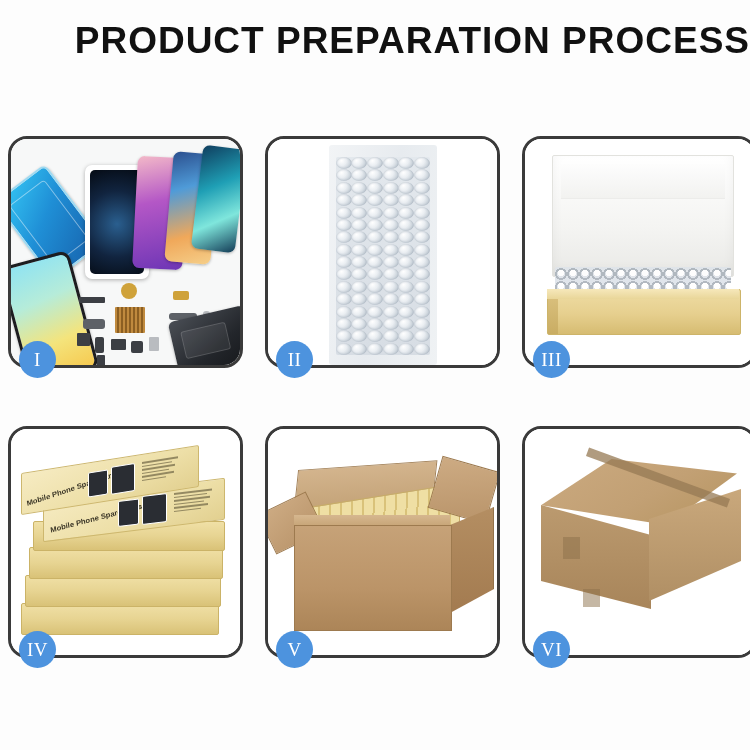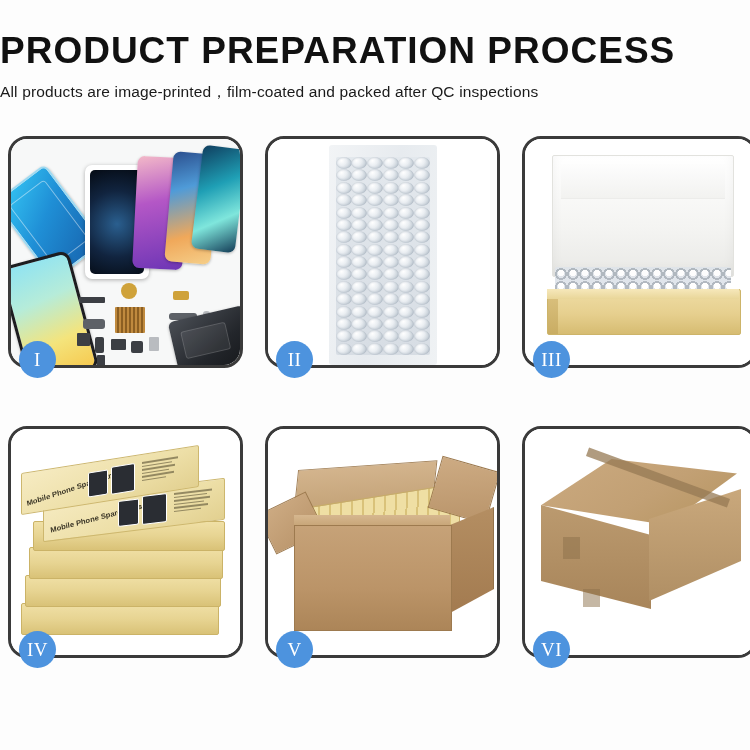--- a/index.html
+++ b/index.html
@@ -11,22 +11,22 @@
     height: 750px;
     background: #fdfdfd;
     font-family: "Liberation Sans", sans-serif;
     overflow: hidden;
     position: relative;
   }
 
   
   .header {
     width: 100%;
-    padding-top: 32px;
-    text-align: left;
+    padding-top: 22px;
+    text-align: right;
   }
   .title {
     font-family: "Liberation Sans", sans-serif;
     font-size: 37px;
     font-weight: bold;
     letter-spacing: 1.0px;
     color: #111111;
     line-height: 1.05;
     white-space: nowrap;
   }
@@ -367,21 +367,20 @@
     position: absolute;
     left: 58px; top: 160px; width: 17px; height: 18px;
     background: rgba(140,112,74,0.5);
   }
 </style>
 </head>
 <body>
 
 <div class="header">
   <div class="title">PRODUCT PREPARATION PROCESS</div>
-  <div class="subtitle">All products are image-printed，film-coated and packed after QC inspections</div>
 </div>
 
 <div class="grid">
 
   <div class="panel">
     <div class="panel-inner p1">
       <div class="ph ph-a"></div>
       <div class="ph ph-b"></div>
       <div class="ph ph-c"></div>
       <div class="ph ph-d"></div>

